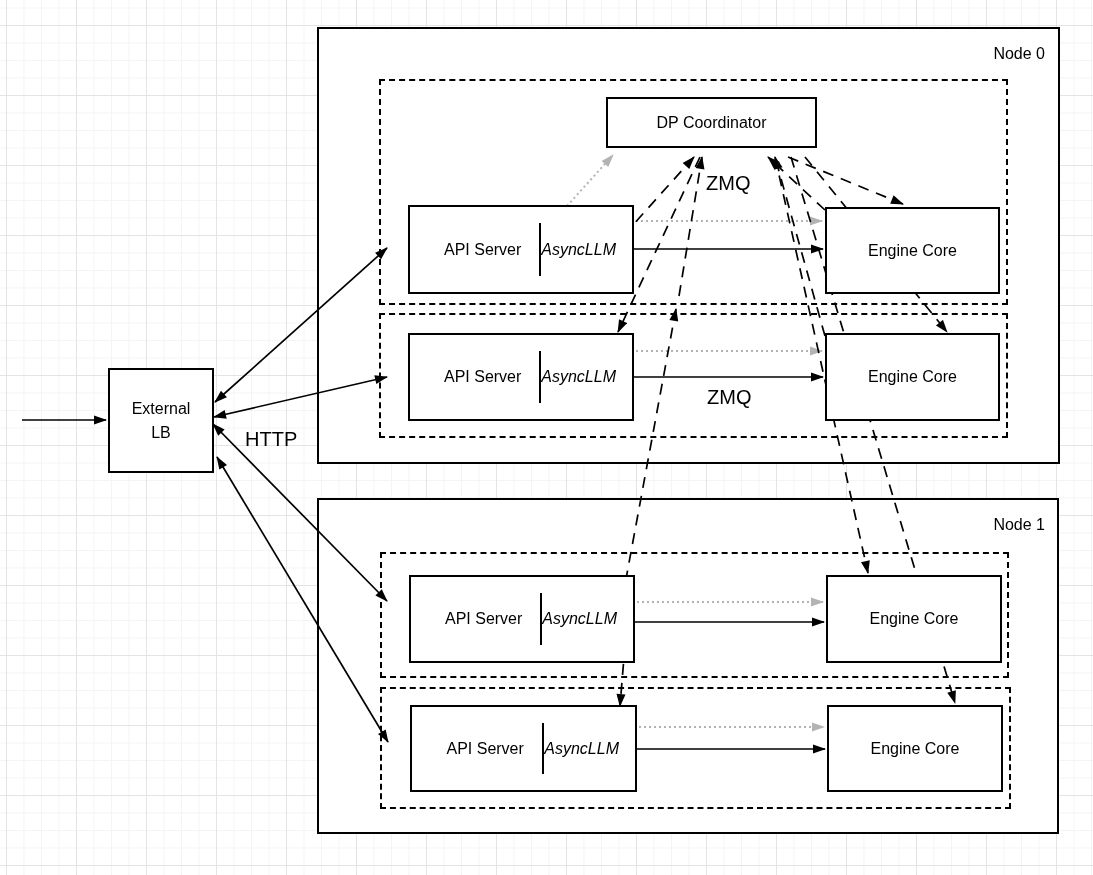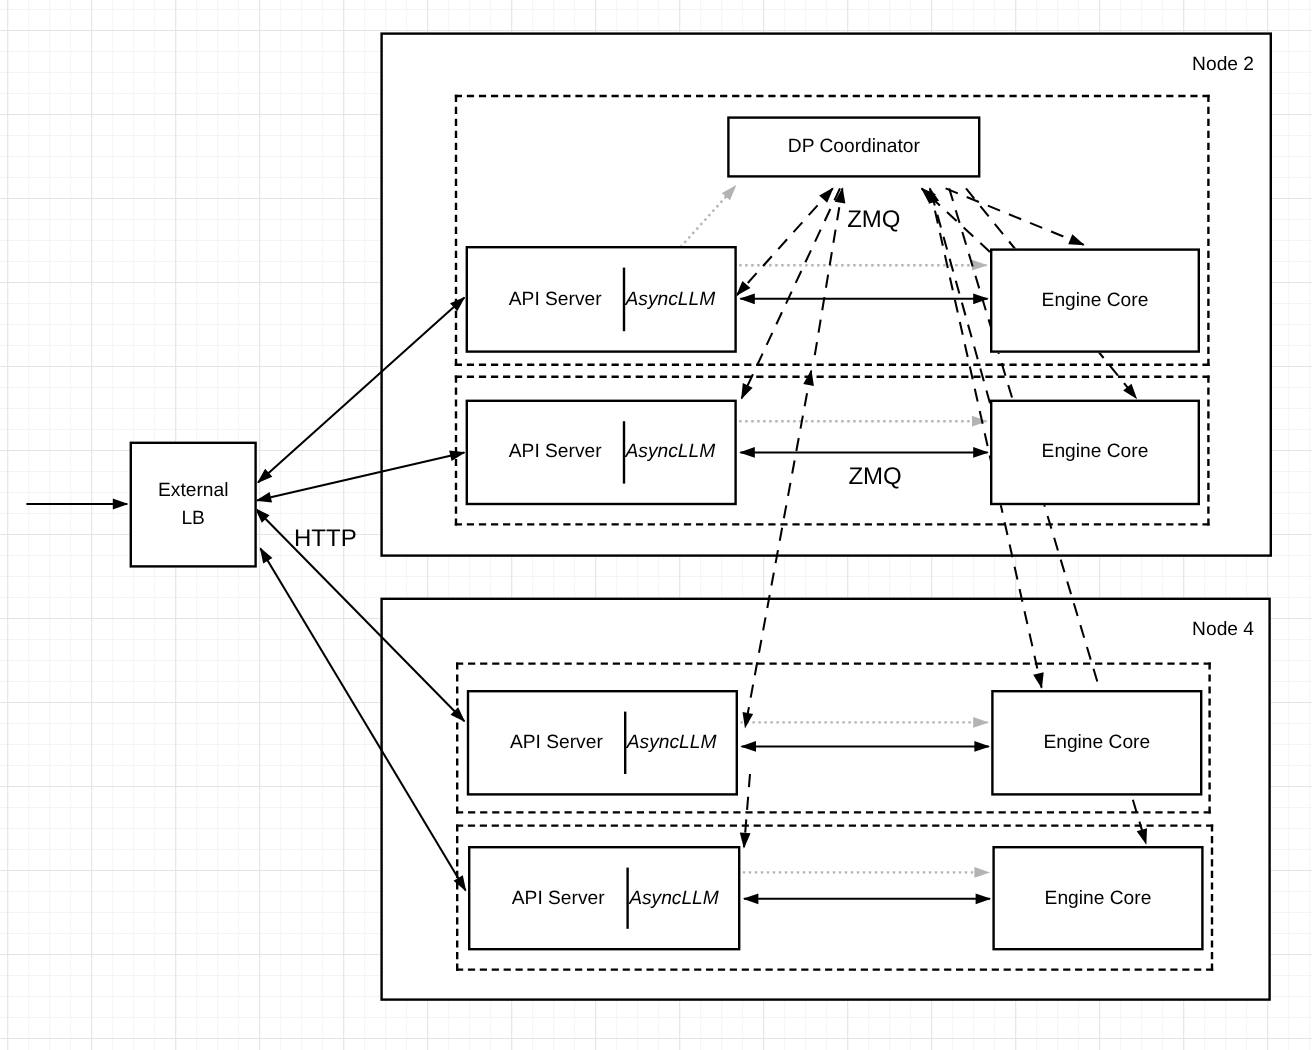--- a/index.html
+++ b/index.html
@@ -13,21 +13,21 @@
       linear-gradient(#f4f4f4 1px, transparent 1px),
       linear-gradient(90deg, #f4f4f4 1px, transparent 1px);
     background-size:70px 70px, 70px 70px, 17.5px 17.5px, 17.5px 17.5px;
     background-position:6px 25px;
   }
   .nodebox{position:absolute; border:2px solid #000; background:#fff; z-index:1; box-sizing:border-box;}
   .group{position:absolute; border:2px dashed #000; background:#fff; z-index:2; box-sizing:border-box;}
   svg.connectors{position:absolute; left:0; top:0; z-index:6;}
   .box{position:absolute; background:#fff; border:2px solid #000; display:flex; align-items:center;
        justify-content:center; font-size:16px; z-index:10; box-sizing:border-box; text-align:center; line-height:1.45;}
-  .split{padding:16px;}
+  .split{padding:16px;margin-left:20px;}
   .split .inner{display:flex; width:100%; height:100%;}
   .split .cell{display:flex; align-items:center; justify-content:center; height:100%; box-sizing:border-box;}
   .cell-api{width:122px; border-right:2px solid #000;}
   .cell-async{flex:1;font-style:italic;}
   .node-title{position:absolute; font-size:16px; z-index:12; width:110px; text-align:right;}
   .edge-label{position:absolute; font-size:20px; z-index:12;}
   .ln-solid{stroke:#000; stroke-width:1.7; fill:none;}
   .ln-dash{stroke:#000; stroke-width:1.7; fill:none; stroke-dasharray:11 8;}
   .ln-dot{stroke:#b3b3b3; stroke-width:2; fill:none; stroke-dasharray:2 3;}
 </style>
@@ -143,19 +143,19 @@
         </div>
       <div class="cell cell-async">
           <span>AsyncLLM</span>
         </div>
     </div>
   </div>
   <div class="box" style="left:827px; top:705px; width:176px; height:87px;">
     <span>Engine Core</span>
   </div>
 
-  <div class="node-title" style="left:935px; top:45px;">Node 2</div>
-  <div class="node-title" style="left:935px; top:516px;">Node 4</div>
+  <div class="node-title" style="left:935px; top:45px;">Node 0</div>
+  <div class="node-title" style="left:935px; top:516px;">Node 1</div>
   <div class="edge-label" style="left:706px; top:172px;">ZMQ</div>
   <div class="edge-label" style="left:707px; top:386px;">ZMQ</div>
-  <div class="edge-label" style="left:245px; top:438px;">HTTP</div>
+  <div class="edge-label" style="left:245px; top:428px;">HTTP</div>
 
 </div>
 
 </body></html>

